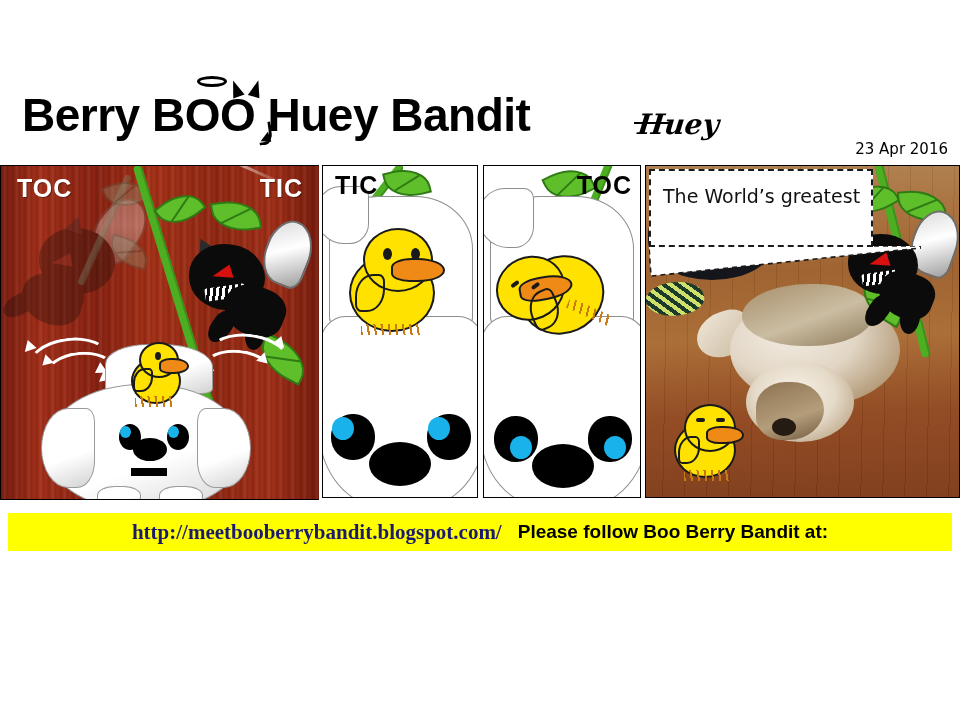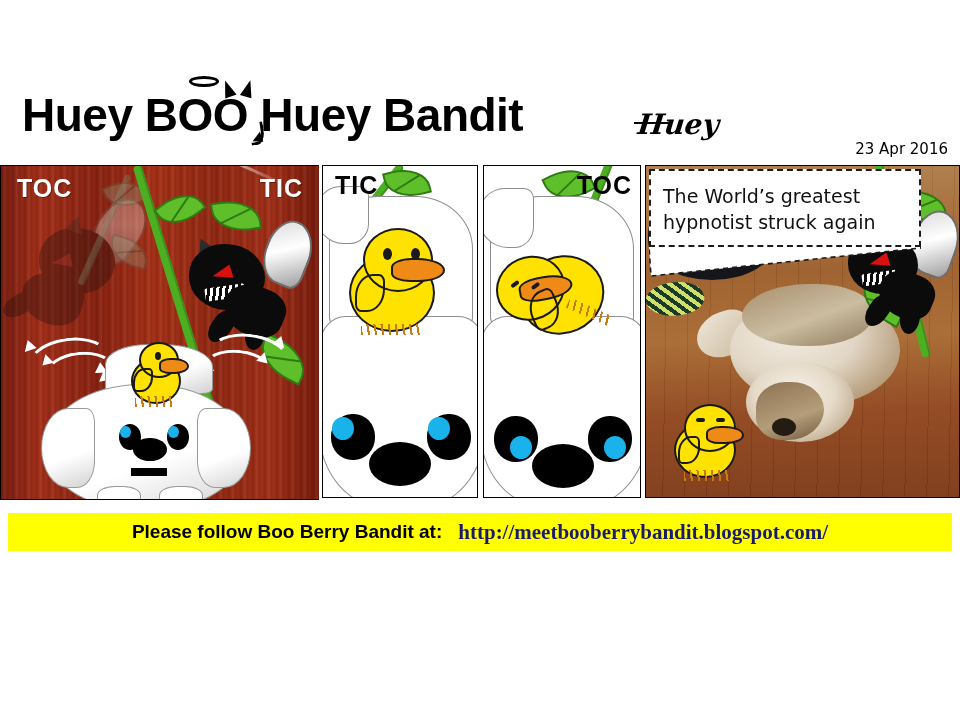--- a/index.html
+++ b/index.html
@@ -404,21 +404,21 @@
     width: 56px; height: 44px;
     background: linear-gradient(150deg, #efe7d8 0%, #cbbba0 100%);
     border-radius: 60% 40% 50% 50%;
     transform: rotate(-18deg);
   }
 
   
   #caption-box {
     position: absolute;
     left: 3px; top: 3px;
-    width: 272px; height: 78px;
+    width: 224px; height: 78px;
     background: #ffffff;
     border: 2px dashed #1a1a1a;
     box-sizing: border-box;
     z-index: 30;
   }
   #caption-text {
     position: absolute;
     left: 12px; top: 12px;
     width: 248px;
     font-family: "DejaVu Sans", sans-serif;
@@ -456,21 +456,21 @@
     font-size: 21px;
     color: #1b1b6e;
   }
 </style>
 </head>
 <body>
 
 <div id="title-row">
 
   <div id="comic-title">
-    <span>Huey B</span><span id="title-boo-wrap"><span class="halo"></span><span class="horn left"></span><span class="horn right"></span><span class="devil-tail"></span><span>OO</span></span><span> Huey Bandit</span>
+    <span>Berry B</span><span id="title-boo-wrap"><span class="halo"></span><span class="horn left"></span><span class="horn right"></span><span class="devil-tail"></span><span>OO</span></span><span> Huey Bandit</span>
   </div>
 
   <div id="signature">Huey</div>
   <div id="signature-underline"></div>
   <div id="comic-date">23 Apr 2016</div>
 </div>
 
 <div id="panels">
 
   <div class="panel" id="panel-1">
@@ -645,22 +645,21 @@
       <div class="d-wing" style="left:6px;top:32px;width:18px;height:24px;"></div>
       <div class="d-feet" style="left:12px;top:66px;width:46px;"></div>
     </div>
 
     <svg id="caption-tail" viewBox="0 0 272 32" preserveAspectRatio="none">
       <polygon points="0,0 272,0 272,2 2,30" fill="#ffffff" stroke="#1a1a1a" stroke-width="1.6" stroke-dasharray="5 4"></polygon>
     </svg>
     <div id="caption-box">
       <div id="caption-text">
         <span>The World’s greatest</span><br>
-        <span>hypnotist struck again</span>
       </div>
     </div>
   </div>
 </div>
 
 <div id="footer-banner">
+  <span id="footer-url">http://meetbooberrybandit.blogspot.com/</span>
   <span id="footer-lead">Please follow Boo Berry Bandit at:</span>
-  <span id="footer-url">http://meetbooberrybandit.blogspot.com/</span>
 </div>
 
 </body></html>

